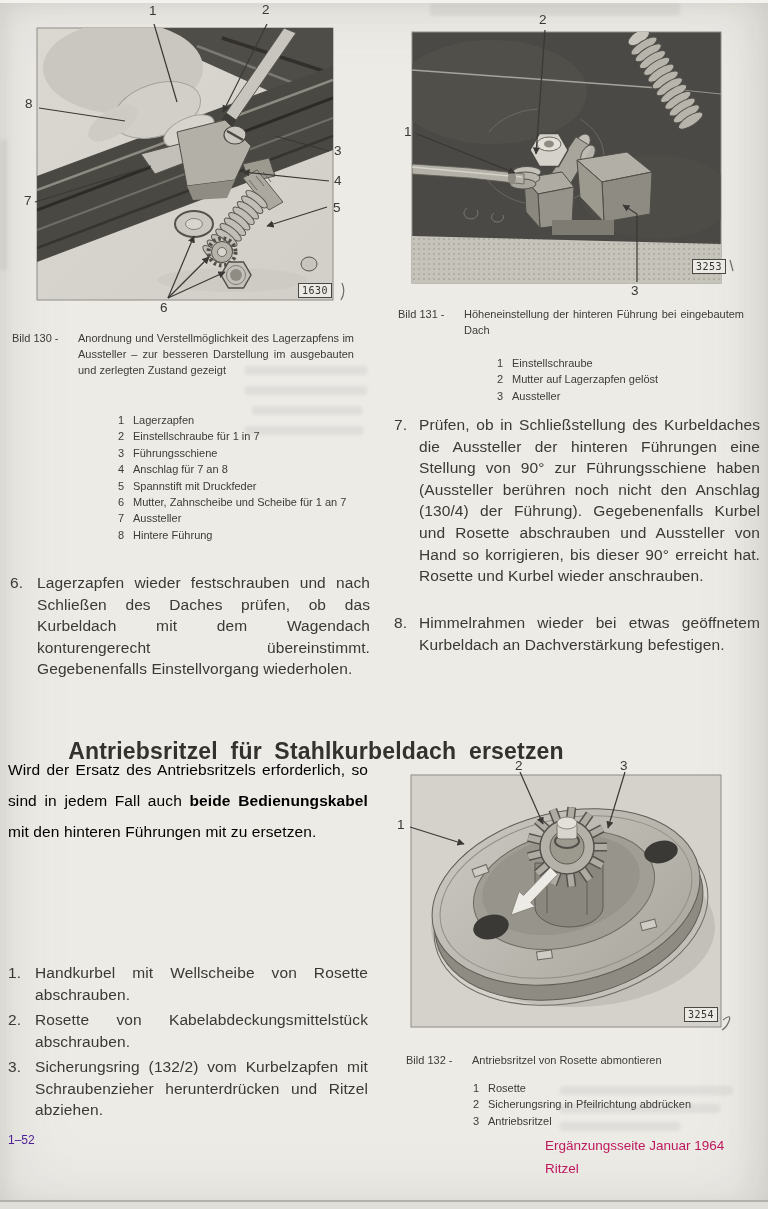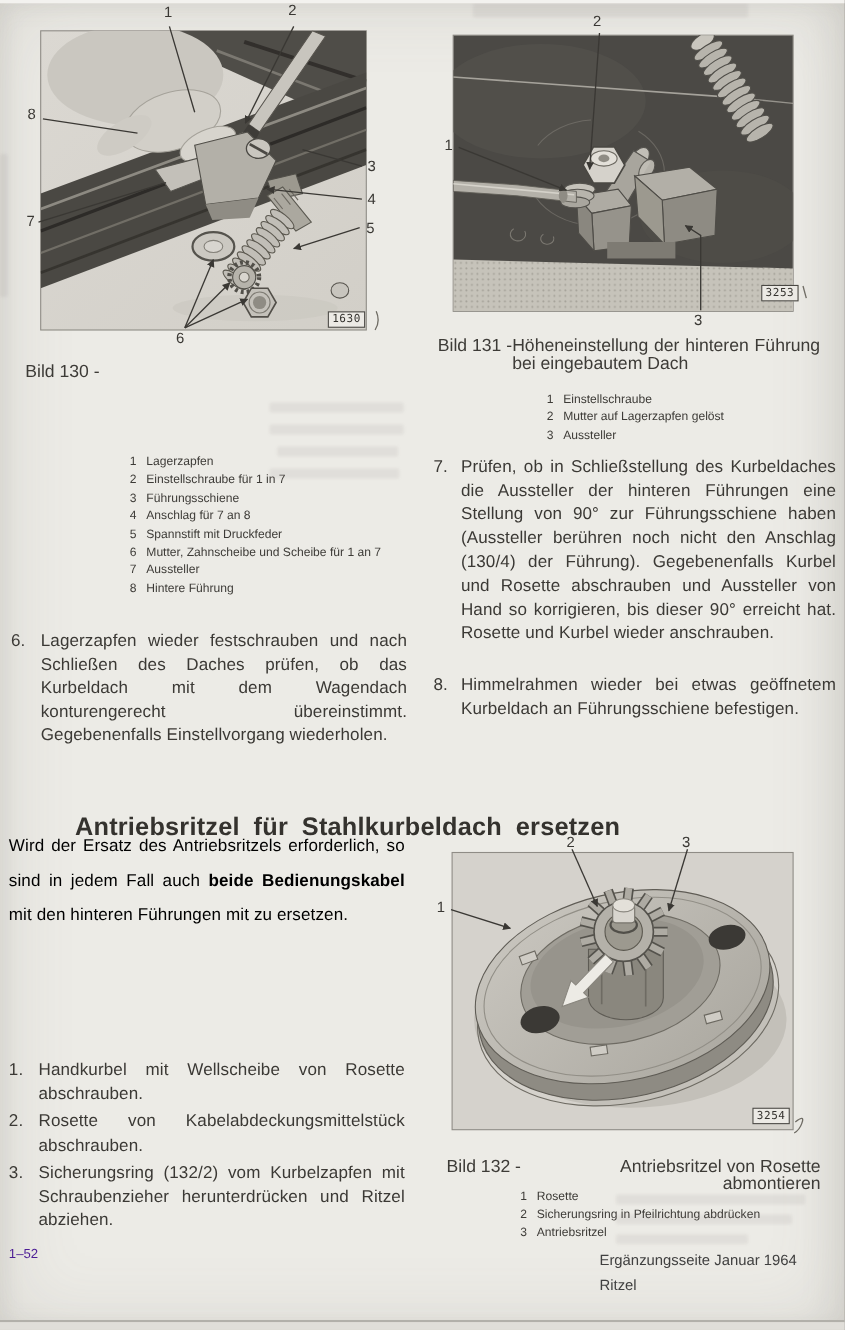--- a/index.html
+++ b/index.html
@@ -7,37 +7,37 @@
     position:relative;width:768px;height:1209px;margin:0 auto;
     background:#ecebe6;
     box-shadow:inset 0 0 70px rgba(118,114,104,0.16), inset -14px 0 28px rgba(118,114,104,0.10), inset 6px 0 18px rgba(118,114,104,0.08);
     font-family:"Liberation Sans", sans-serif;color:#3b3935;overflow:hidden;
   }
   .fig{position:absolute;}
   .fig svg{display:block;}
   .co{position:absolute;font-size:13.5px;line-height:1;color:#3a3834;}
   .plabel{position:absolute;font-size:10px;line-height:13px;padding:0 3px;border:1px solid #4a4843;
           background:#eceae5;color:#35332f;letter-spacing:.5px;font-family:"DejaVu Sans Mono",monospace;}
-  .cap{position:absolute;display:flex;font-size:16px;line-height:15.8px;color:#3d3b37;}
+  .cap{position:absolute;display:flex;font-size:11px;line-height:15.8px;color:#3d3b37;}
   .cap .cl{flex:0 0 66px;white-space:nowrap;}
   .cap .ct{flex:1;text-align:justify;}
-  .cap.oneline .ct{text-align:right;}
+  .cap.oneline .ct{text-align:left;}
   .legend{position:absolute;font-size:11px;line-height:16.4px;color:#3d3b37;}
   .legend .li{display:flex;}
   .legend .ln{flex:0 0 15px;}
   .item{position:absolute;display:flex;font-size:15.5px;line-height:21.6px;color:#3b3935;letter-spacing:.1px;}
   .item .inum{flex:0 0 27px;}
   .item.right .inum{flex:0 0 25px;}
   .item .ib{flex:1;text-align:justify;}
   .para{position:absolute;font-size:15.5px;line-height:31px;color:#000000;text-align:justify;letter-spacing:.1px;}
   .para .bld{font-weight:bold;}
   .h1{position:absolute;left:0;top:738px;width:632px;text-align:center;font-size:23px;font-weight:bold;
       color:#34322e;word-spacing:6px;letter-spacing:.2px;}
   .footer-left{position:absolute;left:8px;top:1133px;font-size:12px;color:#4c1d95;}
-  .footer-right{position:absolute;left:545px;top:1135px;font-size:13.5px;line-height:22.5px;color:#404040;}
+  .footer-right{position:absolute;left:545px;top:1135px;font-size:13.5px;line-height:22.5px;color:#be185d;}
   .ghost{position:absolute;background:rgba(108,105,98,0.09);filter:blur(1.6px);border-radius:2px;}
   .edge-top{position:absolute;left:0;top:0;width:768px;height:3px;background:#f3f2ef;}
   .edge-line{position:absolute;left:0;top:1200px;width:768px;height:2px;background:#b2b0aa;}
   .edge-bottom{position:absolute;left:0;top:1202px;width:768px;height:7px;background:#e0ded9;}
 </style>
 </head>
 <body>
 
 <div class="page">
 
@@ -140,22 +140,23 @@
     <span class="co" style="left:257px;top:3px">2</span>
     <span class="co" style="left:329px;top:144px">3</span>
     <span class="co" style="left:329px;top:174px">4</span>
     <span class="co" style="left:328px;top:201px">5</span>
     <span class="co" style="left:155px;top:301px">6</span>
     <span class="co" style="left:19px;top:194px">7</span>
     <span class="co" style="left:20px;top:97px">8</span>
     <span class="plabel" style="left:293px;top:283px">1630</span>
   </div>
 
-  <div class="cap" style="left:23px;top:331px;width:356px">
+  <div class="cap" style="left:12px;top:331px;width:356px">
     <span class="cl">Bild 130 -</span>
+    <span class="ct" style="max-width:276px">Anordnung und Verstellmöglichkeit des Lagerzapfens im Aussteller – zur besseren Darstellung im ausgebauten und zerlegten Zustand gezeigt</span>
   </div>
 
   <div class="legend" style="left:118px;top:412px;width:250px">
     <div class="li">
         <span class="ln">1</span>
         <span>Lagerzapfen</span>
       </div>
     <div class="li">
         <span class="ln">2</span>
         <span>Einstellschraube für 1 in 7</span>
@@ -294,21 +295,21 @@
         <span>Aussteller</span>
       </div>
   </div>
 
   <div class="item right" style="left:394px;top:414px;width:366px">
     <span class="inum">7.</span>
     <span class="ib">Prüfen, ob in Schließstellung des Kurbeldaches die Aussteller der hinteren Führungen eine Stellung von 90° zur Führungsschiene haben (Aussteller berühren noch nicht den Anschlag (130/4) der Führung). Gegebenenfalls Kurbel und Rosette abschrauben und Aussteller von Hand so korrigieren, bis dieser 90° erreicht hat. Rosette und Kurbel wieder anschrauben.</span>
   </div>
   <div class="item right" style="left:394px;top:612px;width:366px">
     <span class="inum">8.</span>
-    <span class="ib">Himmelrahmen wieder bei etwas geöffnetem Kurbeldach an Führungsschiene befestigen.</span>
+    <span class="ib">Himmelrahmen wieder bei etwas geöffnetem Kurbeldach an Dachverstärkung befestigen.</span>
   </div>
 
   <div class="h1">Antriebsritzel für Stahlkurbeldach ersetzen</div>
 
   <div class="para" style="left:8px;top:754px;width:360px">
     <span>Wird der Ersatz des Antriebsritzels erforderlich, so sind in jedem Fall auch </span><span class="bld">beide Bedienungskabel</span><span> mit den hinteren Führungen mit zu ersetzen.</span>
   </div>
 
   <div class="item" style="left:8px;top:962px;width:360px">
     <span class="inum">1.</span>

